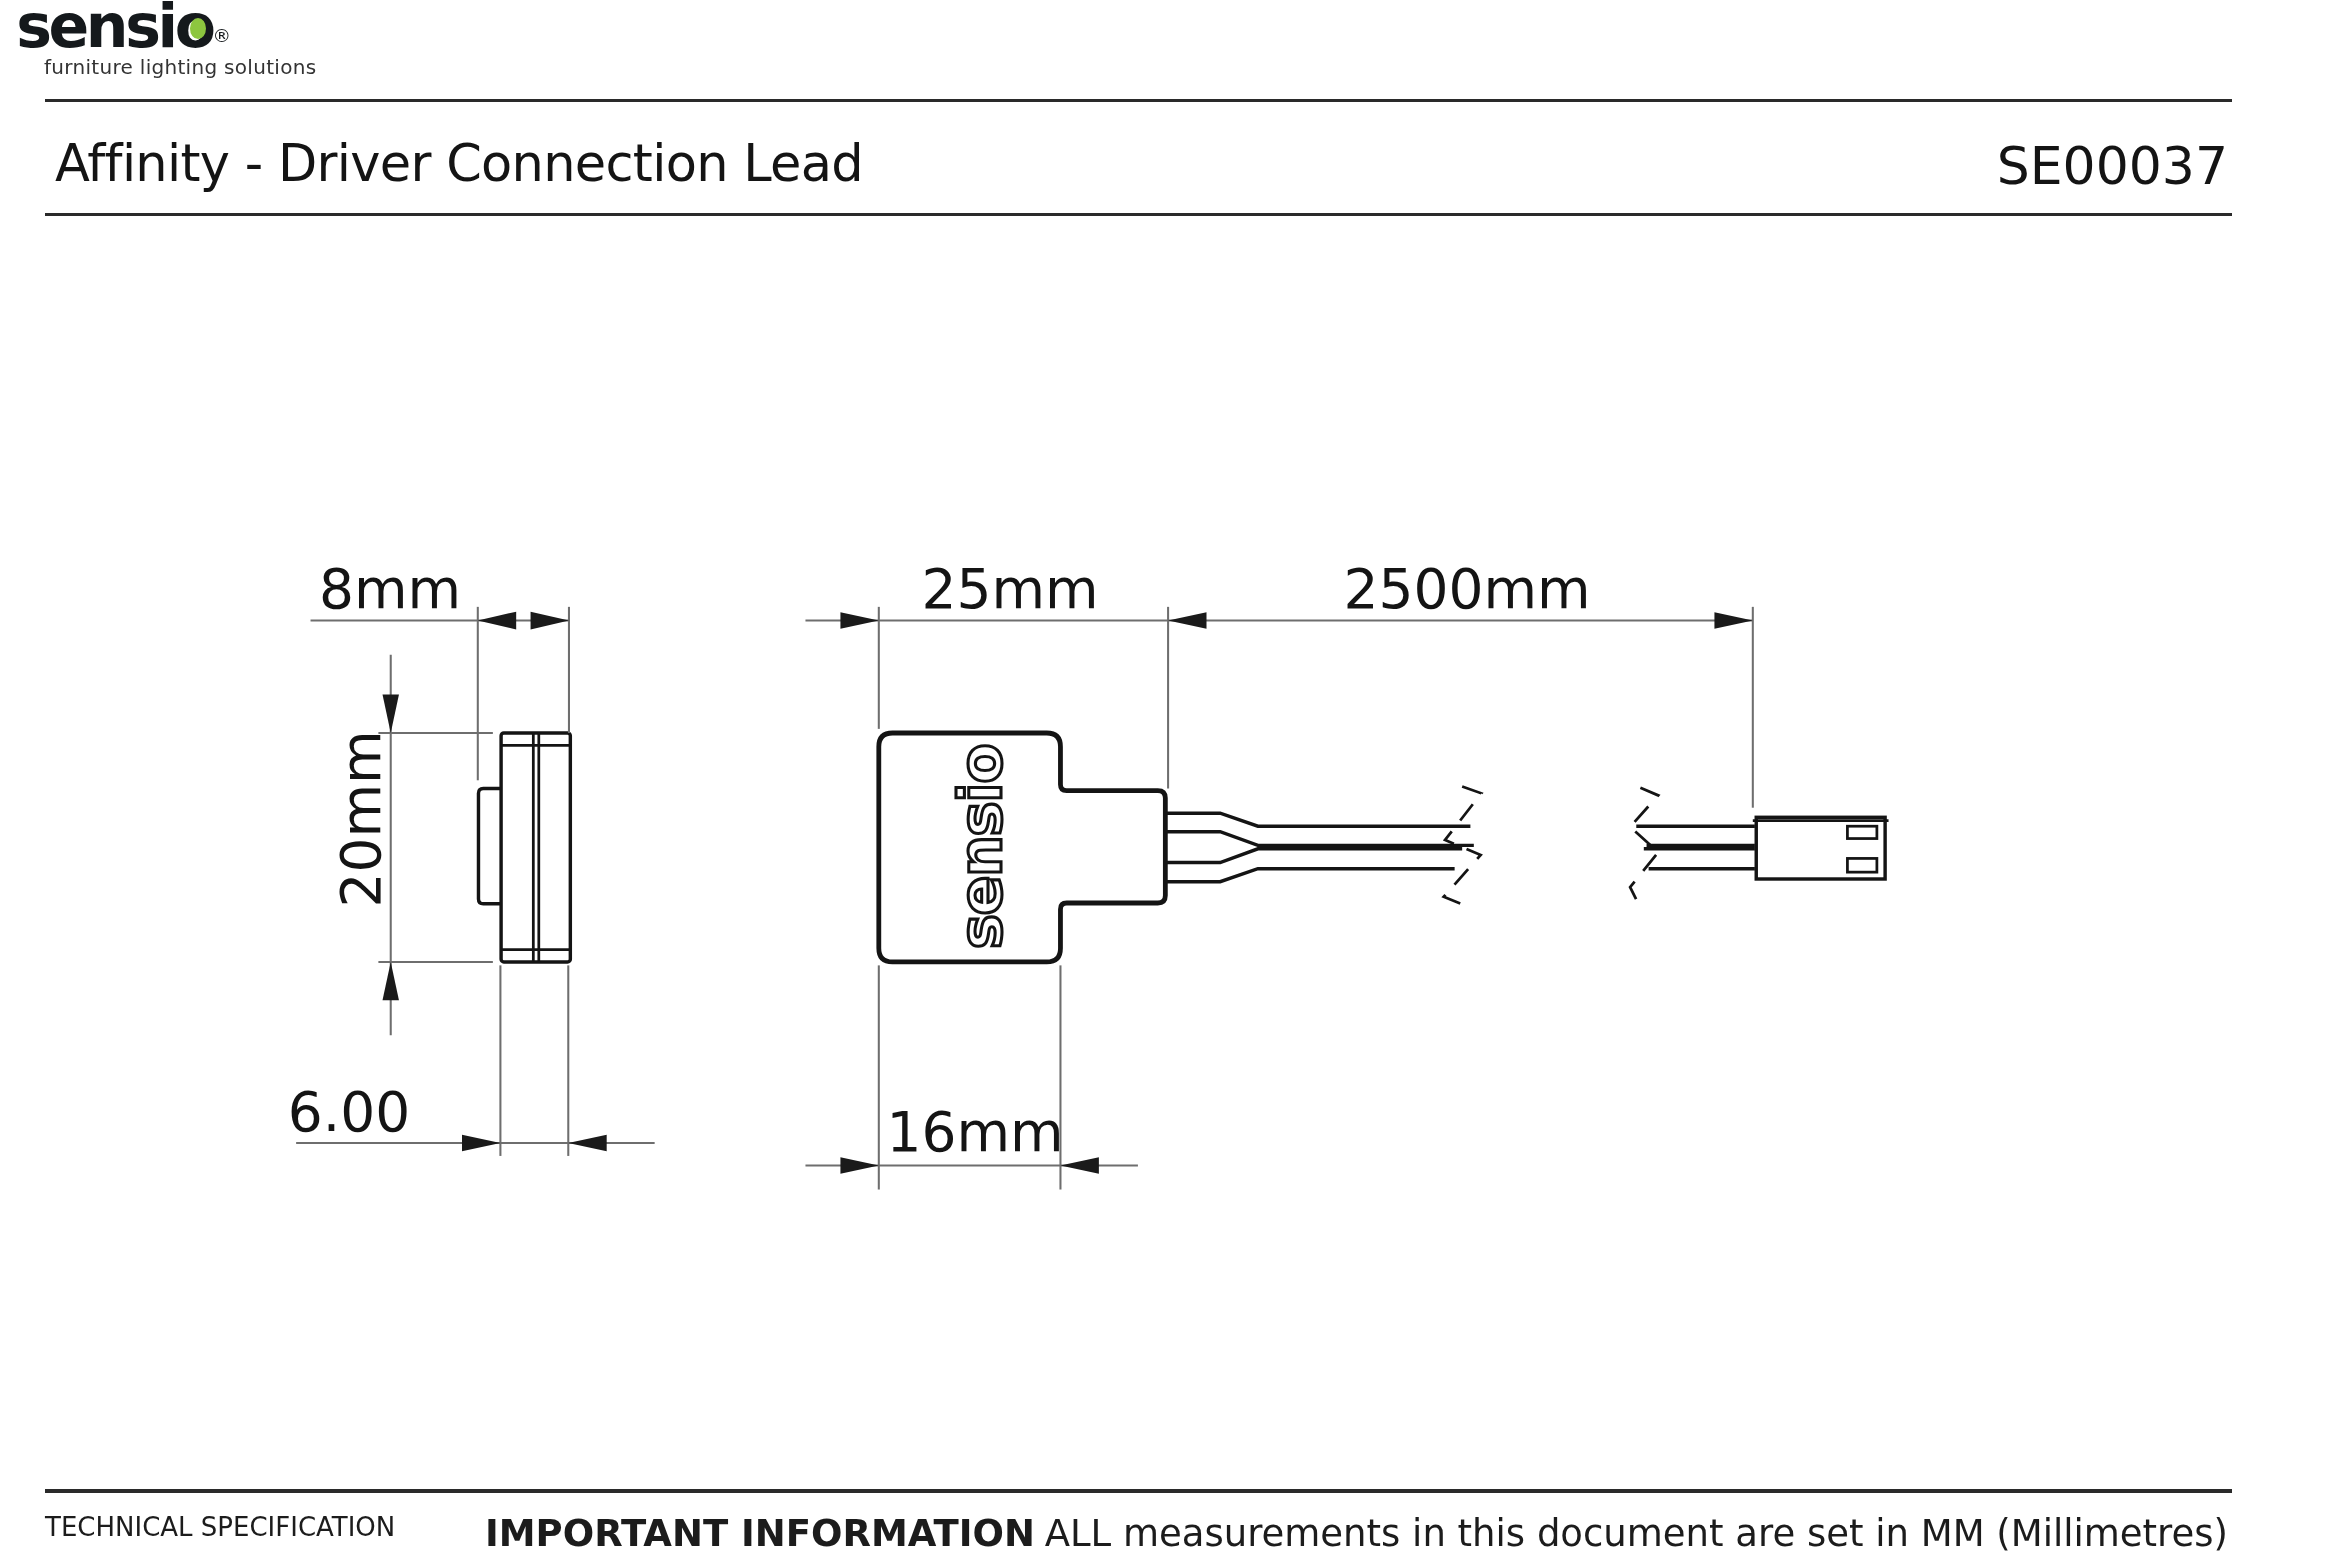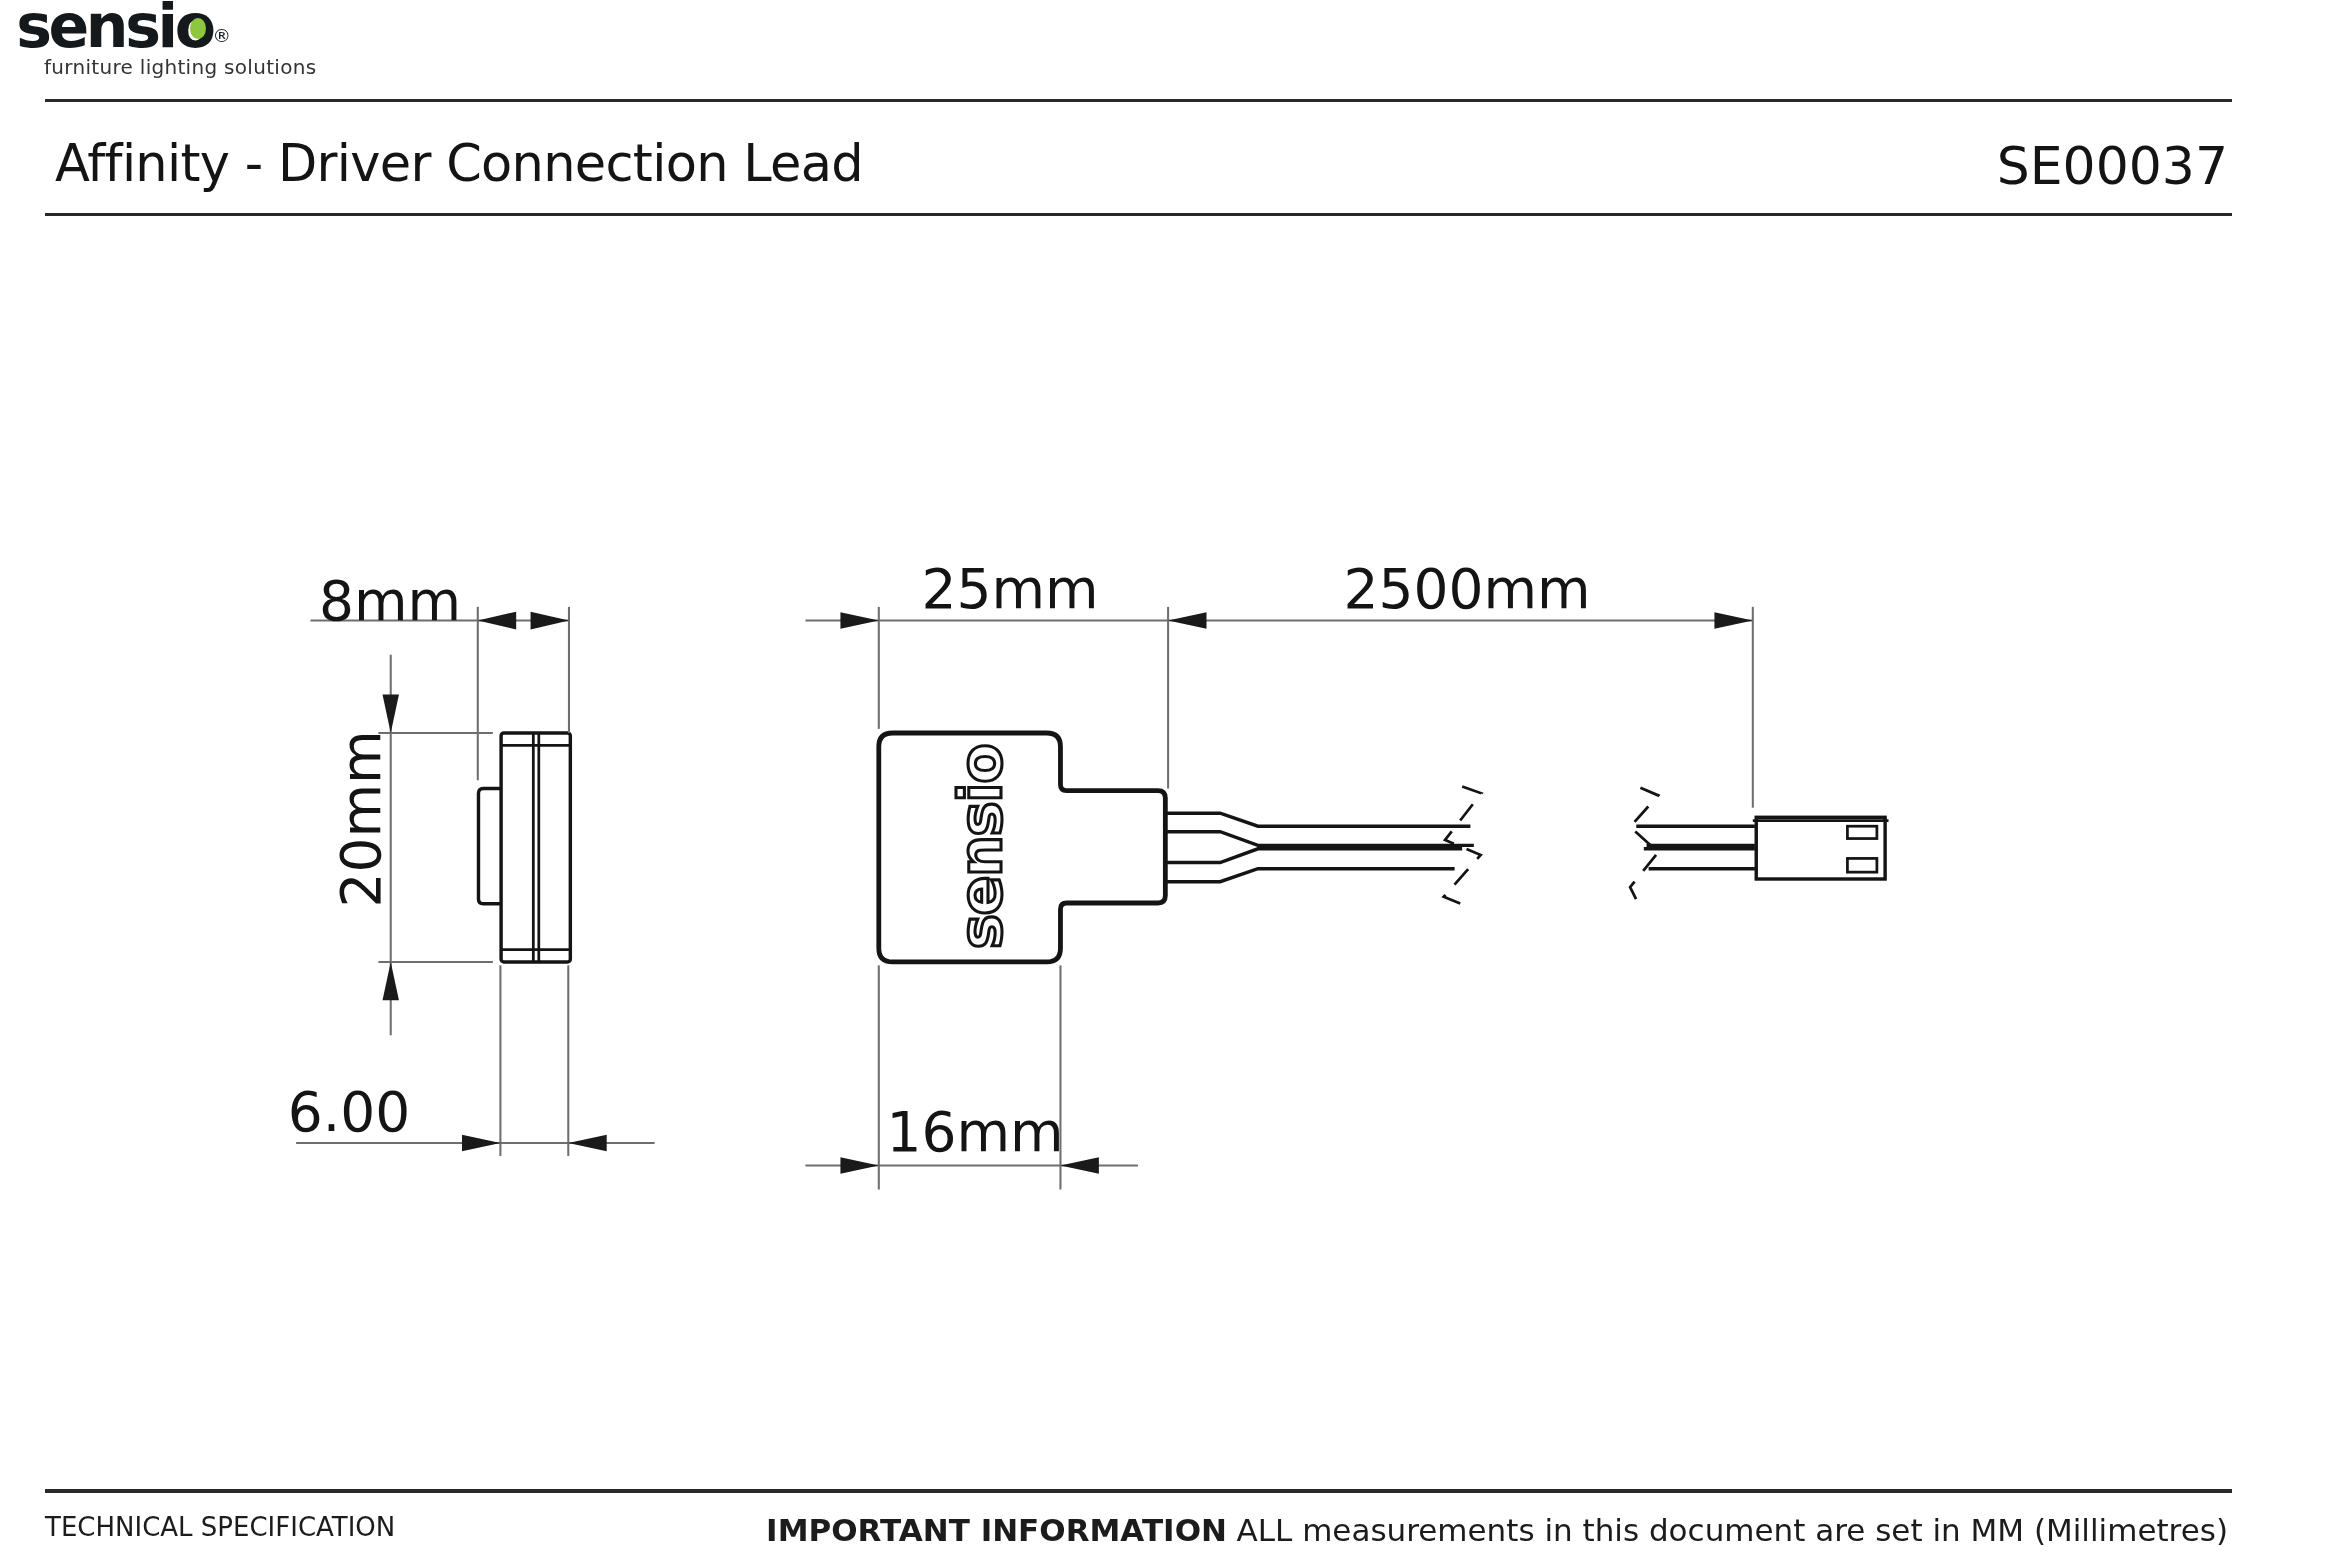--- a/index.html
+++ b/index.html
@@ -18,21 +18,21 @@
   .dim{position:absolute;font-size:55px;color:#141414;white-space:nowrap;}
   .dim.center{transform:translateX(-50%);}
   .dim.vert{transform:translate(-50%,-50%) rotate(-90deg);}
   
   .part-logo{position:absolute;left:980px;top:847px;font-size:59px;font-weight:bold;
              letter-spacing:-1.4px;color:#ffffff;-webkit-text-stroke:3.1px #141414;
              transform:translate(-50%,-50%) rotate(-90deg);white-space:nowrap;}
   
   .footer-rule{position:absolute;left:45px;top:1489px;width:2187px;height:4.1px;background:#2a2a2a;}
   .footer-left{position:absolute;left:45px;top:1512px;font-size:26px;color:#1c1c1c;}
-  .footer-right{position:absolute;right:102px;top:1512px;font-size:31px;color:#1c1c1c;white-space:nowrap;}
+  .footer-right{position:absolute;right:102px;top:1512px;font-size:37px;color:#1c1c1c;white-space:nowrap;}
   .footer-right .imp{font-weight:bold;margin-right:9.6px;}
   svg{position:absolute;left:0;top:0;}
   .outline{fill:#ffffff;stroke:#141414;}
   .thin{stroke:#6e6e6e;stroke-width:3;fill:none;}
   .arrow{fill:#1a1a1a;stroke:none;}
   .wire{stroke:#141414;stroke-width:5;fill:none;}
   .brk{stroke:#141414;stroke-width:4;fill:none;stroke-dasharray:30 20;}
 </style>
 </head>
 <body>
@@ -122,21 +122,21 @@
 
   <g>
     <line class="thin" x1="1175" y1="1700" x2="1660" y2="1700"></line>
     <line class="thin" x1="1282" y1="1408" x2="1282" y2="1735"></line>
     <line class="thin" x1="1547" y1="1408" x2="1547" y2="1735"></line>
     <polygon class="arrow" points="1282,1700 1226,1688 1226,1712"></polygon>
     <polygon class="arrow" points="1547,1700 1603,1688 1603,1712"></polygon>
   </g>
 </svg>
 
-<div class="dim center" style="left:390px;top:557px;margin-top:12px;">8mm</div>
+<div class="dim center" style="left:390px;top:557px;">8mm</div>
 <div class="dim vert" style="left:361px;top:819px;">20mm</div>
 <div class="dim center" style="left:349px;top:1080px;">6.00</div>
 <div class="dim center" style="left:1010px;top:557px;">25mm</div>
 <div class="dim center" style="left:1467px;top:557px;">2500mm</div>
 <div class="dim center" style="left:967px;top:1100px;padding-left:16px;">16mm</div>
 
 <div class="part-logo">sensio</div>
 
 <div class="footer-rule"></div>
 <div class="footer-left">TECHNICAL SPECIFICATION</div>

